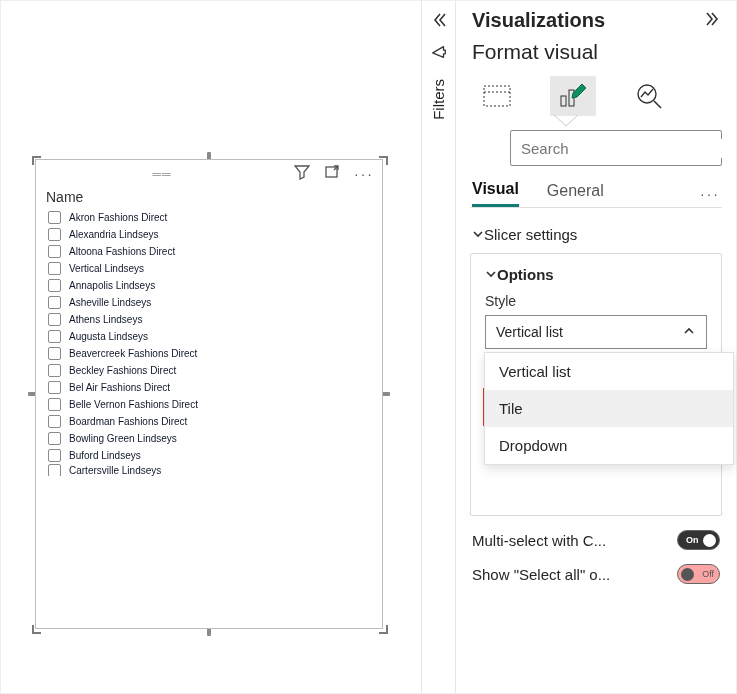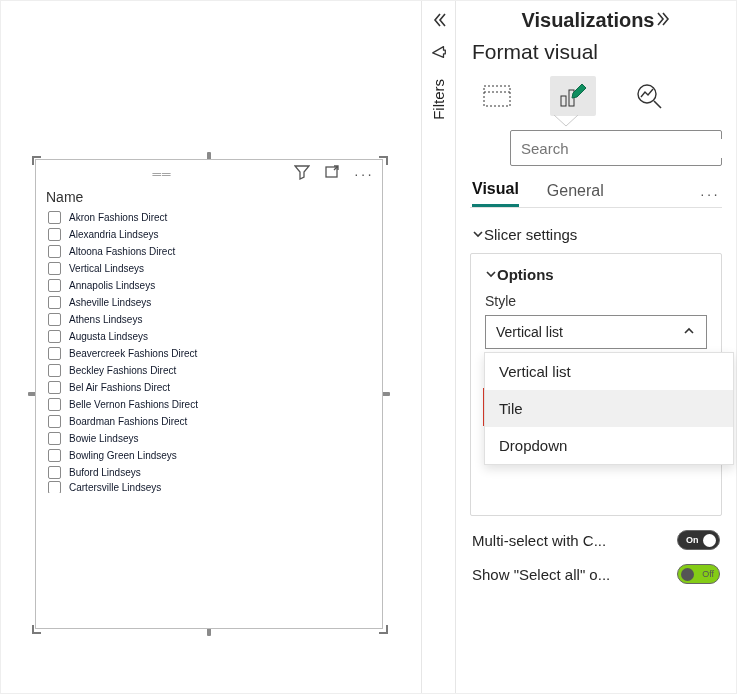--- a/index.html
+++ b/index.html
@@ -24,21 +24,21 @@
   .slicer-list::-webkit-scrollbar-thumb{background:#c9c9c9;border-radius:4px;}
   .item{display:flex;align-items:center;gap:8px;padding:2px 0;color:#0f172a;font-size:10px;}
   .cb{width:13px;height:13px;border:1px solid #8a8a8a;border-radius:2px;background:#fff;}
   .cutoff{height:12px;overflow:hidden;}
 
   .spine{width:34px;display:flex;flex-direction:column;align-items:center;padding-top:10px;gap:14px;border-right:1px solid #e6e6e6;}
   .spine svg{display:block;}
   .filters-label{writing-mode:vertical-rl;transform:rotate(180deg);font-size:15px;color:#222;margin-top:4px;}
 
   .panel{width:280px;display:flex;flex-direction:column;padding:8px 0 0 0;}
-  .panel-head{display:flex;align-items:center;justify-content:center;padding:0 14px 6px 16px;}
+  .panel-head{display:flex;align-items:center;justify-content:space-between;padding:0 14px 6px 16px;}
   .panel-title{font-size:20px;font-weight:600;}
   .subhead{padding:2px 16px 6px 16px;font-size:21px;}
   .format-icons{display:flex;gap:30px;padding:6px 0 0 18px;}
   .f-icon{width:46px;height:40px;display:flex;align-items:center;justify-content:center;cursor:pointer;border-radius:2px;}
   .f-icon.active{background:#e7e7e7;}
   .notch{height:14px;position:relative;}
   .notch svg{position:absolute;left:98px;top:-1px;}
   .search-wrap{padding:0 14px;}
   .search{display:flex;align-items:center;border:1px solid #8a8a8a;border-radius:2px;padding:4px 8px;height:36px;margin-left:40px;}
   .search input{border:none;outline:none;font-size:15px;flex:1;color:#555;}
@@ -56,21 +56,21 @@
   .dd{border:1px solid #8a8a8a;height:34px;display:flex;align-items:center;justify-content:space-between;padding:0 10px;cursor:pointer;}
   .dropdown-list{position:absolute;left:13px;top:98px;width:calc(100% - 0px);background:#fff;border:1px solid #e0e0e0;box-shadow:0 4px 10px rgba(0,0,0,.12);z-index:10;}
   .dropdown-list .opt{padding:10px 14px;font-size:15px;cursor:pointer;}
   .dropdown-list .opt.hover{background:#f0f0f0;}
   .highlight{position:absolute;border:2px solid #d93a2b;pointer-events:none;}
   .toggle-row{display:flex;align-items:center;justify-content:space-between;padding:14px 16px 0 16px;font-size:15px;}
   .toggle{width:43px;height:20px;border-radius:10px;border:1px solid #666;position:relative;display:flex;align-items:center;}
   .toggle .knob{width:13px;height:13px;border-radius:50%;background:#fff;position:absolute;top:2.5px;}
   .toggle.on{background:#333;}
   .toggle.on .knob{right:3px;}
-  .toggle.off{background:#84cc16;}
+  .toggle.off{background:#fca5a5;}
   .toggle.off .knob{left:3px;background:#555;}
   .toggle .tlab{position:absolute;font-size:9px;color:#fff;}
   .toggle.on .tlab{left:8px;font-weight:bold;}
   .toggle.off .tlab{right:5px;color:#555;}
 </style>
 </head>
 <body>
 
 <div class="app">
 
@@ -159,24 +159,20 @@
               <span class="cb"></span>
               <span>Bel Air Fashions Direct</span>
             </div>
             <div class="item">
               <span class="cb"></span>
               <span>Belle Vernon Fashions Direct</span>
             </div>
             <div class="item">
               <span class="cb"></span>
               <span>Boardman Fashions Direct</span>
-            </div>
-            <div class="item">
-              <span class="cb"></span>
-              <span>Bowie Lindseys</span>
             </div>
             <div class="item">
               <span class="cb"></span>
               <span>Bowling Green Lindseys</span>
             </div>
             <div class="item">
               <span class="cb"></span>
               <span>Buford Lindseys</span>
             </div>
             <div class="item cutoff">

